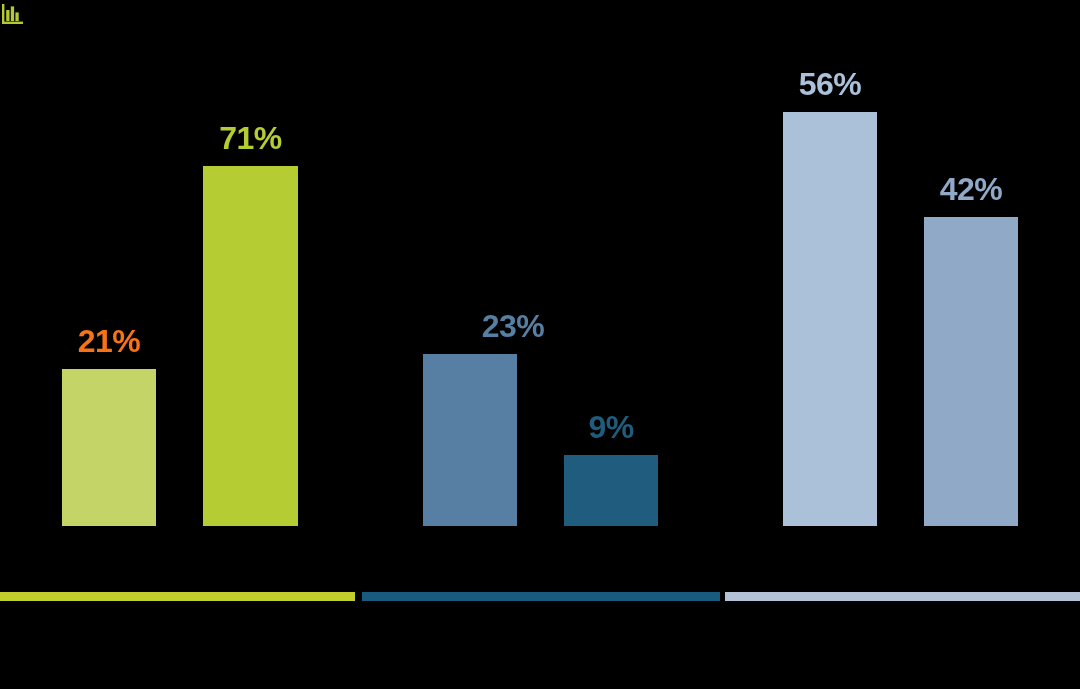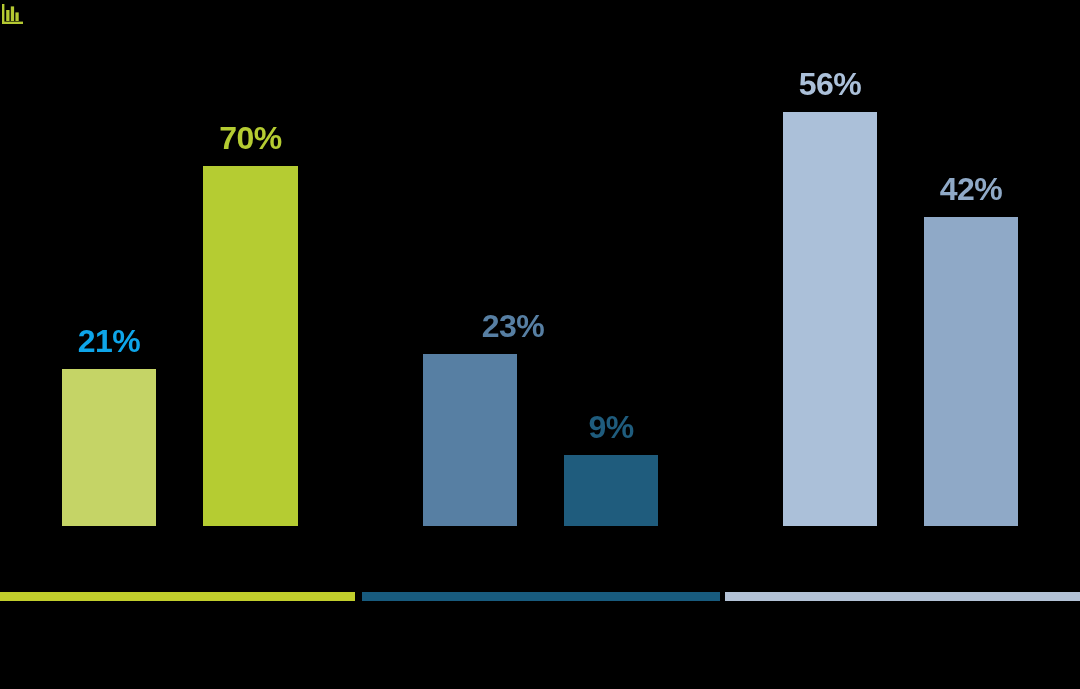--- a/index.html
+++ b/index.html
@@ -85,25 +85,25 @@
         <rect x="4.2" y="6.0" width="3.3" height="11.0"></rect>
         <rect x="8.8" y="2.4" width="3.3" height="14.6"></rect>
         <rect x="13.4" y="8.4" width="3.3" height="8.6"></rect>
       </g>
     </svg>
   </span>
 
   <div id="plot" style="height: 526px;">
       <div class="bar-wrap" style="left: 62px; width: 94px; height: 157px;">
         <div class="bar" style="height: 100%; background: rgb(197, 212, 102);"></div>
-        <div class="bar-label" style="color: #0ea5e9; bottom: calc(100% + 12px);">21%</div>
+        <div class="bar-label" style="color: #f97316; bottom: calc(100% + 12px);">21%</div>
       </div>
       <div class="bar-wrap" style="left: 203px; width: 95px; height: 360px;">
         <div class="bar" style="height: 100%; background: rgb(181, 204, 50);"></div>
-        <div class="bar-label" style="color: rgb(181, 204, 50); bottom: calc(100% + 12px);">70%</div>
+        <div class="bar-label" style="color: rgb(181, 204, 50); bottom: calc(100% + 12px);">71%</div>
       </div>
       <div class="bar-wrap" style="left: 423px; width: 94px; height: 172px;">
         <div class="bar" style="height: 100%; background: rgb(87, 127, 163);"></div>
         <div class="bar-label" style="color: rgb(87, 127, 163); bottom: calc(100% + 12px); margin-left: 43px;">23%</div>
       </div>
       <div class="bar-wrap" style="left: 564px; width: 94px; height: 71px;">
         <div class="bar" style="height: 100%; background: rgb(31, 92, 125);"></div>
         <div class="bar-label" style="color: rgb(31, 92, 125); bottom: calc(100% + 12px);">9%</div>
       </div>
       <div class="bar-wrap" style="left: 783px; width: 94px; height: 414px;">

